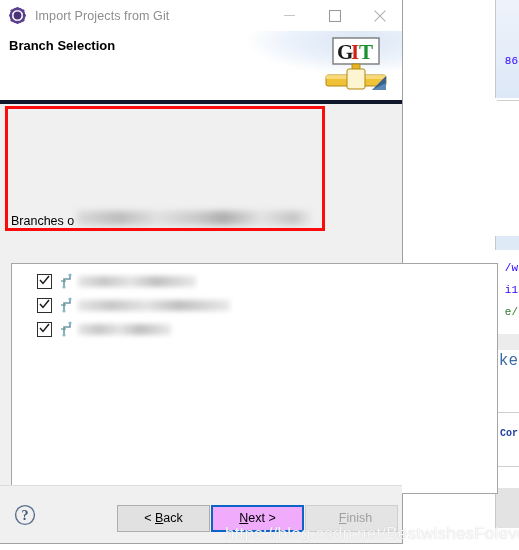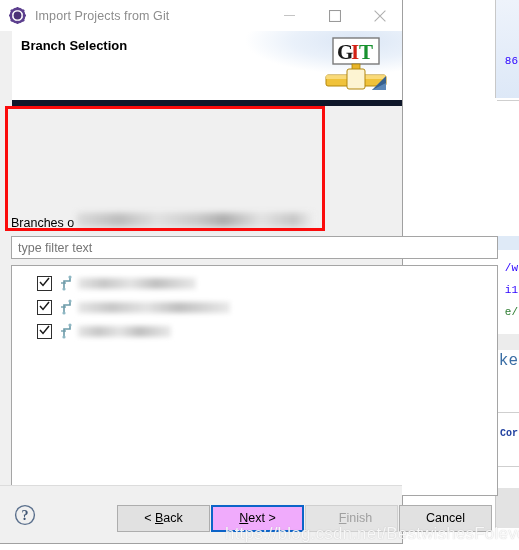--- a/index.html
+++ b/index.html
@@ -94,23 +94,22 @@
     justify-content: center;
     color: #b6b6b6;
   }
   .win-btn svg { display: block; }
 
   
   #header {
     position: relative;
     height: 69px;
     background: #ffffff;
-    border-bottom: 6px solid #0f172a;
+    border-bottom: 4px solid #0f172a;
     overflow: hidden;
-    margin-left: 12px;
   }
   #header-sheen {
     position: absolute;
     right: 0;
     top: 0;
     width: 210px;
     height: 69px;
     background:
       radial-gradient(ellipse 150px 45px at 78% 14%, #dbe6f5 0%, #eaf1fa 42%, #ffffff 74%);
   }
@@ -406,21 +405,20 @@
     </div>
   </div>
 
   <div id="wizard-body">
 
     <div id="branches-label">
       <span>Branches o</span>
     </div>
     <div id="label-redaction"></div>
 
-    <input id="filter-input" type="text" placeholder="type filter text" style="">
 
     <div id="branch-list">
       <div class="branch-row">
         <span class="cb">
           <svg width="11" height="11" viewBox="0 0 11 11">
               <path d="M1 5 L4 8.4 L10 1" stroke="#1a1a1a" stroke-width="1.5" fill="none"></path>
             </svg>
         </span>
         <span class="branch-icon">
           <svg width="16" height="16" viewBox="0 0 16 16">
@@ -482,19 +480,18 @@
       </svg>
     </span>
   </div>
 
   <div class="nav-btn" id="back-btn">&lt;&nbsp;<u>B</u><span>ack</span></div>
 
   <div class="nav-btn" id="next-btn"><u>N</u><span>ext</span><span> &gt;</span></div>
 
   <div class="nav-btn" id="finish-btn"><u>F</u><span>inish</span></div>
 
-  <div class="nav-btn" id="cancel-btn"><span>Cancel</span></div>
 
 </div>
 
 <div id="annotation-box"></div>
 
 <div id="watermark">https://blog.csdn.net/BestwishesFolever</div>
 
 </body></html>

